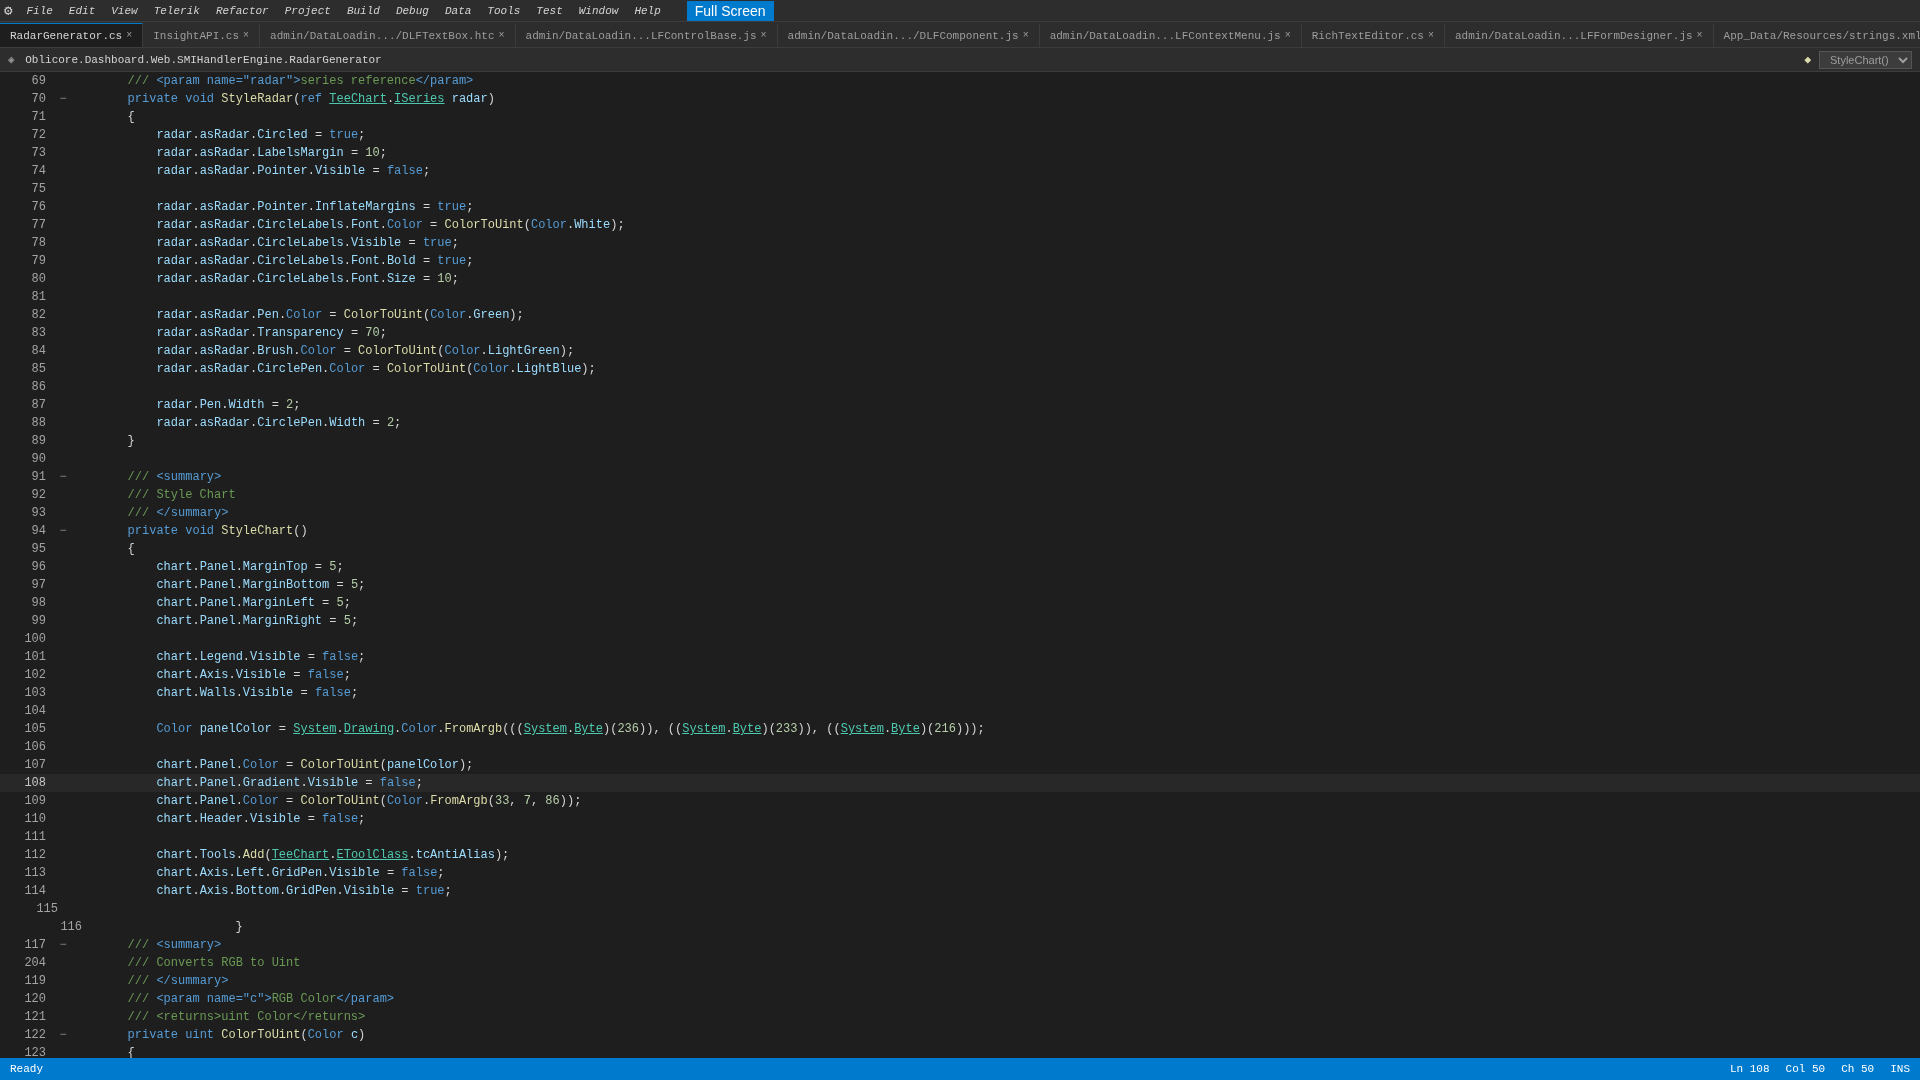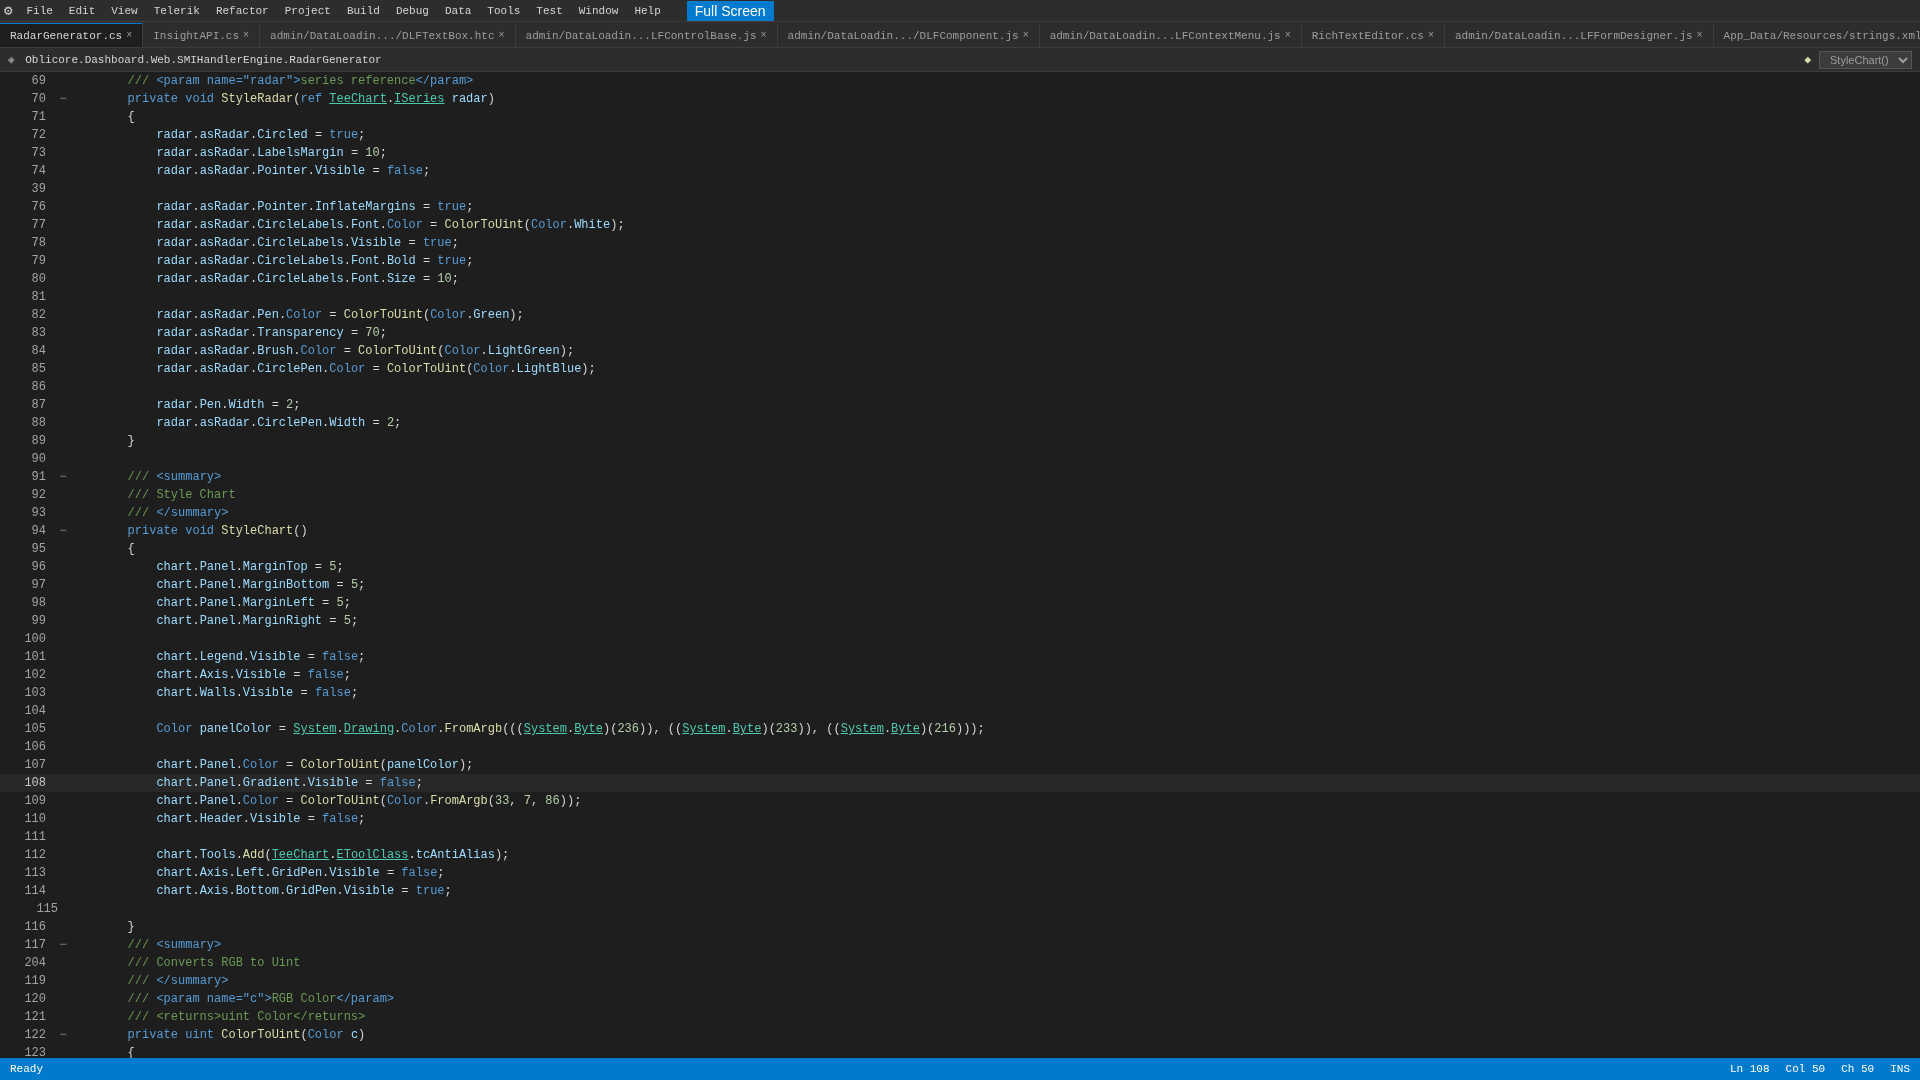--- a/index.html
+++ b/index.html
@@ -20,20 +20,21 @@
       display: flex;
       align-items: center;
       padding: 0 4px;
       border-bottom: 1px solid #3c3c3c;
     }
     .menu-item {
       color: #d4d4d4;
       font-size: 11px;
       padding: 2px 8px;
       cursor: pointer;
+      font-style: italic;
     }
     .fullscreen-btn {
       background: #007acc;
       color: #fff;
       font-size: 14px;
       padding: 2px 8px;
       border: none;
       cursor: pointer;
       margin-left: 18px;
     }
@@ -256,21 +257,21 @@
 <div id="editor-wrapper">
   <div id="editor">
     <div id="code-lines" style="flex: 1 1 0%; overflow: auto; background: rgb(30, 30, 30);">
 
     <div class="line" style="display: flex; line-height: 18px; min-height: 18px;"><span class="breakpoint"></span><span class="ln">69</span><span class="fold-btn"></span><span class="code-line-content" style="white-space: pre; font-family: Consolas, &quot;Courier New&quot;, monospace; font-size: 12px;"><span class="comment">        /// <span class="xmltag">&lt;param name="radar"&gt;</span>series reference<span class="xmltag">&lt;/param&gt;</span></span></span></div>
         <div class="line" style="display: flex; line-height: 18px; min-height: 18px;"><span class="breakpoint"></span><span class="ln">70</span><span class="fold-btn" style="color: rgb(133, 133, 133);">−</span><span class="code-line-content" style="white-space: pre; font-family: Consolas, &quot;Courier New&quot;, monospace; font-size: 12px;">        <span class="kw">private</span> <span class="kw">void</span> <span class="method">StyleRadar</span>(<span class="kw">ref</span> <span class="class-name">TeeChart</span>.<span class="class-name">ISeries</span> <span class="prop">radar</span>)</span></div>
         <div class="line" style="display: flex; line-height: 18px; min-height: 18px;"><span class="breakpoint"></span><span class="ln">71</span><span class="fold-btn"></span><span class="code-line-content" style="white-space: pre; font-family: Consolas, &quot;Courier New&quot;, monospace; font-size: 12px;">        {</span></div>
         <div class="line" style="display: flex; line-height: 18px; min-height: 18px;"><span class="breakpoint"></span><span class="ln">72</span><span class="fold-btn"></span><span class="code-line-content" style="white-space: pre; font-family: Consolas, &quot;Courier New&quot;, monospace; font-size: 12px;">            <span class="prop">radar</span>.<span class="prop">asRadar</span>.<span class="prop">Circled</span> = <span class="kw">true</span>;</span></div>
         <div class="line" style="display: flex; line-height: 18px; min-height: 18px;"><span class="breakpoint"></span><span class="ln">73</span><span class="fold-btn"></span><span class="code-line-content" style="white-space: pre; font-family: Consolas, &quot;Courier New&quot;, monospace; font-size: 12px;">            <span class="prop">radar</span>.<span class="prop">asRadar</span>.<span class="prop">LabelsMargin</span> = <span class="number">10</span>;</span></div>
         <div class="line" style="display: flex; line-height: 18px; min-height: 18px;"><span class="breakpoint"></span><span class="ln">74</span><span class="fold-btn"></span><span class="code-line-content" style="white-space: pre; font-family: Consolas, &quot;Courier New&quot;, monospace; font-size: 12px;">            <span class="prop">radar</span>.<span class="prop">asRadar</span>.<span class="prop">Pointer</span>.<span class="prop">Visible</span> = <span class="kw">false</span>;</span></div>
-        <div class="line" style="display: flex; line-height: 18px; min-height: 18px;"><span class="breakpoint"></span><span class="ln">39</span><span class="fold-btn"></span><span class="code-line-content" style="white-space: pre; font-family: Consolas, &quot;Courier New&quot;, monospace; font-size: 12px;"></span></div>
+        <div class="line" style="display: flex; line-height: 18px; min-height: 18px;"><span class="breakpoint"></span><span class="ln">75</span><span class="fold-btn"></span><span class="code-line-content" style="white-space: pre; font-family: Consolas, &quot;Courier New&quot;, monospace; font-size: 12px;"></span></div>
         <div class="line" style="display: flex; line-height: 18px; min-height: 18px;"><span class="breakpoint"></span><span class="ln">76</span><span class="fold-btn"></span><span class="code-line-content" style="white-space: pre; font-family: Consolas, &quot;Courier New&quot;, monospace; font-size: 12px;">            <span class="prop">radar</span>.<span class="prop">asRadar</span>.<span class="prop">Pointer</span>.<span class="prop">InflateMargins</span> = <span class="kw">true</span>;</span></div>
         <div class="line" style="display: flex; line-height: 18px; min-height: 18px;"><span class="breakpoint"></span><span class="ln">77</span><span class="fold-btn"></span><span class="code-line-content" style="white-space: pre; font-family: Consolas, &quot;Courier New&quot;, monospace; font-size: 12px;">            <span class="prop">radar</span>.<span class="prop">asRadar</span>.<span class="prop">CircleLabels</span>.<span class="prop">Font</span>.<span class="kw">Color</span> = <span class="method">ColorToUint</span>(<span class="kw">Color</span>.<span class="prop">White</span>);</span></div>
         <div class="line" style="display: flex; line-height: 18px; min-height: 18px;"><span class="breakpoint"></span><span class="ln">78</span><span class="fold-btn"></span><span class="code-line-content" style="white-space: pre; font-family: Consolas, &quot;Courier New&quot;, monospace; font-size: 12px;">            <span class="prop">radar</span>.<span class="prop">asRadar</span>.<span class="prop">CircleLabels</span>.<span class="prop">Visible</span> = <span class="kw">true</span>;</span></div>
         <div class="line" style="display: flex; line-height: 18px; min-height: 18px;"><span class="breakpoint"></span><span class="ln">79</span><span class="fold-btn"></span><span class="code-line-content" style="white-space: pre; font-family: Consolas, &quot;Courier New&quot;, monospace; font-size: 12px;">            <span class="prop">radar</span>.<span class="prop">asRadar</span>.<span class="prop">CircleLabels</span>.<span class="prop">Font</span>.<span class="prop">Bold</span> = <span class="kw">true</span>;</span></div>
         <div class="line" style="display: flex; line-height: 18px; min-height: 18px;"><span class="breakpoint"></span><span class="ln">80</span><span class="fold-btn"></span><span class="code-line-content" style="white-space: pre; font-family: Consolas, &quot;Courier New&quot;, monospace; font-size: 12px;">            <span class="prop">radar</span>.<span class="prop">asRadar</span>.<span class="prop">CircleLabels</span>.<span class="prop">Font</span>.<span class="prop">Size</span> = <span class="number">10</span>;</span></div>
         <div class="line" style="display: flex; line-height: 18px; min-height: 18px;"><span class="breakpoint"></span><span class="ln">81</span><span class="fold-btn"></span><span class="code-line-content" style="white-space: pre; font-family: Consolas, &quot;Courier New&quot;, monospace; font-size: 12px;"></span></div>
         <div class="line" style="display: flex; line-height: 18px; min-height: 18px;"><span class="breakpoint"></span><span class="ln">82</span><span class="fold-btn"></span><span class="code-line-content" style="white-space: pre; font-family: Consolas, &quot;Courier New&quot;, monospace; font-size: 12px;">            <span class="prop">radar</span>.<span class="prop">asRadar</span>.<span class="prop">Pen</span>.<span class="kw">Color</span> = <span class="method">ColorToUint</span>(<span class="kw">Color</span>.<span class="prop">Green</span>);</span></div>
         <div class="line" style="display: flex; line-height: 18px; min-height: 18px;"><span class="breakpoint"></span><span class="ln">83</span><span class="fold-btn"></span><span class="code-line-content" style="white-space: pre; font-family: Consolas, &quot;Courier New&quot;, monospace; font-size: 12px;">            <span class="prop">radar</span>.<span class="prop">asRadar</span>.<span class="prop">Transparency</span> = <span class="number">70</span>;</span></div>
         <div class="line" style="display: flex; line-height: 18px; min-height: 18px;"><span class="breakpoint"></span><span class="ln">84</span><span class="fold-btn"></span><span class="code-line-content" style="white-space: pre; font-family: Consolas, &quot;Courier New&quot;, monospace; font-size: 12px;">            <span class="prop">radar</span>.<span class="prop">asRadar</span>.<span class="prop">Brush</span>.<span class="kw">Color</span> = <span class="method">ColorToUint</span>(<span class="kw">Color</span>.<span class="prop">LightGreen</span>);</span></div>
         <div class="line" style="display: flex; line-height: 18px; min-height: 18px;"><span class="breakpoint"></span><span class="ln">85</span><span class="fold-btn"></span><span class="code-line-content" style="white-space: pre; font-family: Consolas, &quot;Courier New&quot;, monospace; font-size: 12px;">            <span class="prop">radar</span>.<span class="prop">asRadar</span>.<span class="prop">CirclePen</span>.<span class="kw">Color</span> = <span class="method">ColorToUint</span>(<span class="kw">Color</span>.<span class="prop">LightBlue</span>);</span></div>
@@ -297,21 +298,21 @@
         <div class="line" style="display: flex; line-height: 18px; min-height: 18px;"><span class="breakpoint"></span><span class="ln">106</span><span class="fold-btn"></span><span class="code-line-content" style="white-space: pre; font-family: Consolas, &quot;Courier New&quot;, monospace; font-size: 12px;"></span></div>
         <div class="line" style="display: flex; line-height: 18px; min-height: 18px;"><span class="breakpoint"></span><span class="ln">107</span><span class="fold-btn"></span><span class="code-line-content" style="white-space: pre; font-family: Consolas, &quot;Courier New&quot;, monospace; font-size: 12px;">            <span class="prop">chart</span>.<span class="prop">Panel</span>.<span class="kw">Color</span> = <span class="method">ColorToUint</span>(<span class="prop">panelColor</span>);</span></div>
         <div class="line active-line highlight-line" style="display: flex; line-height: 18px; min-height: 18px;"><span class="breakpoint"></span><span class="ln current">108</span><span class="fold-btn"></span><span class="code-line-content" style="white-space: pre; font-family: Consolas, &quot;Courier New&quot;, monospace; font-size: 12px;">            <span class="prop">chart</span>.<span class="prop">Panel</span>.<span class="prop">Gradient</span>.<span class="prop">Visible</span> = <span class="kw">false</span>;</span></div>
         <div class="line" style="display: flex; line-height: 18px; min-height: 18px;"><span class="breakpoint"></span><span class="ln">109</span><span class="fold-btn"></span><span class="code-line-content" style="white-space: pre; font-family: Consolas, &quot;Courier New&quot;, monospace; font-size: 12px;">            <span class="prop">chart</span>.<span class="prop">Panel</span>.<span class="kw">Color</span> = <span class="method">ColorToUint</span>(<span class="kw">Color</span>.<span class="method">FromArgb</span>(<span class="number">33</span>, <span class="number">7</span>, <span class="number">86</span>));</span></div>
         <div class="line" style="display: flex; line-height: 18px; min-height: 18px;"><span class="breakpoint"></span><span class="ln">110</span><span class="fold-btn"></span><span class="code-line-content" style="white-space: pre; font-family: Consolas, &quot;Courier New&quot;, monospace; font-size: 12px;">            <span class="prop">chart</span>.<span class="prop">Header</span>.<span class="prop">Visible</span> = <span class="kw">false</span>;</span></div>
         <div class="line" style="display: flex; line-height: 18px; min-height: 18px;"><span class="breakpoint"></span><span class="ln">111</span><span class="fold-btn"></span><span class="code-line-content" style="white-space: pre; font-family: Consolas, &quot;Courier New&quot;, monospace; font-size: 12px;"></span></div>
         <div class="line" style="display: flex; line-height: 18px; min-height: 18px;"><span class="breakpoint"></span><span class="ln">112</span><span class="fold-btn"></span><span class="code-line-content" style="white-space: pre; font-family: Consolas, &quot;Courier New&quot;, monospace; font-size: 12px;">            <span class="prop">chart</span>.<span class="prop">Tools</span>.<span class="method">Add</span>(<span class="class-name">TeeChart</span>.<span class="class-name">EToolClass</span>.<span class="prop">tcAntiAlias</span>);</span></div>
         <div class="line" style="display: flex; line-height: 18px; min-height: 18px;"><span class="breakpoint"></span><span class="ln">113</span><span class="fold-btn"></span><span class="code-line-content" style="white-space: pre; font-family: Consolas, &quot;Courier New&quot;, monospace; font-size: 12px;">            <span class="prop">chart</span>.<span class="prop">Axis</span>.<span class="prop">Left</span>.<span class="prop">GridPen</span>.<span class="prop">Visible</span> = <span class="kw">false</span>;</span></div>
         <div class="line" style="display: flex; line-height: 18px; min-height: 18px;"><span class="breakpoint"></span><span class="ln">114</span><span class="fold-btn"></span><span class="code-line-content" style="white-space: pre; font-family: Consolas, &quot;Courier New&quot;, monospace; font-size: 12px;">            <span class="prop">chart</span>.<span class="prop">Axis</span>.<span class="prop">Bottom</span>.<span class="prop">GridPen</span>.<span class="prop">Visible</span> = <span class="kw">true</span>;</span></div>
         <div class="line" style="display: flex; line-height: 18px; min-height: 18px; gap: 12px;"><span class="breakpoint"></span><span class="ln">115</span><span class="fold-btn"></span><span class="code-line-content" style="white-space: pre; font-family: Consolas, &quot;Courier New&quot;, monospace; font-size: 12px;"></span></div>
-        <div class="line" style="display: flex; line-height: 18px; min-height: 18px;"><span class="breakpoint"></span><span class="ln">116</span><span class="fold-btn"></span><span class="code-line-content" style="white-space: pre; font-family: Consolas, &quot;Courier New&quot;, monospace; font-size: 12px;">        }</span></div>
+        <div class="line" style="display: flex; line-height: 18px; min-height: 18px; gap: 36px;"><span class="breakpoint"></span><span class="ln">116</span><span class="fold-btn"></span><span class="code-line-content" style="white-space: pre; font-family: Consolas, &quot;Courier New&quot;, monospace; font-size: 12px;">        }</span></div>
         <div class="line" style="display: flex; line-height: 18px; min-height: 18px;"><span class="breakpoint"></span><span class="ln">117</span><span class="fold-btn" style="color: rgb(133, 133, 133);">−</span><span class="code-line-content" style="white-space: pre; font-family: Consolas, &quot;Courier New&quot;, monospace; font-size: 12px;"><span class="comment">        /// <span class="xmltag">&lt;summary&gt;</span></span></span></div>
         <div class="line" style="display: flex; line-height: 18px; min-height: 18px;"><span class="breakpoint"></span><span class="ln">204</span><span class="fold-btn"></span><span class="code-line-content" style="white-space: pre; font-family: Consolas, &quot;Courier New&quot;, monospace; font-size: 12px;"><span class="comment">        /// Converts RGB to Uint</span></span></div>
         <div class="line" style="display: flex; line-height: 18px; min-height: 18px;"><span class="breakpoint"></span><span class="ln">119</span><span class="fold-btn"></span><span class="code-line-content" style="white-space: pre; font-family: Consolas, &quot;Courier New&quot;, monospace; font-size: 12px;"><span class="comment">        /// <span class="xmltag">&lt;/summary&gt;</span></span></span></div>
         <div class="line" style="display: flex; line-height: 18px; min-height: 18px;"><span class="breakpoint"></span><span class="ln">120</span><span class="fold-btn"></span><span class="code-line-content" style="white-space: pre; font-family: Consolas, &quot;Courier New&quot;, monospace; font-size: 12px;"><span class="comment">        /// <span class="xmltag">&lt;param name="c"&gt;</span>RGB Color<span class="xmltag">&lt;/param&gt;</span></span></span></div>
         <div class="line" style="display: flex; line-height: 18px; min-height: 18px;"><span class="breakpoint"></span><span class="ln">121</span><span class="fold-btn"></span><span class="code-line-content" style="white-space: pre; font-family: Consolas, &quot;Courier New&quot;, monospace; font-size: 12px;"><span class="comment">        /// &lt;returns&gt;uint Color&lt;/returns&gt;</span></span></div>
         <div class="line" style="display: flex; line-height: 18px; min-height: 18px;"><span class="breakpoint"></span><span class="ln">122</span><span class="fold-btn" style="color: rgb(133, 133, 133);">−</span><span class="code-line-content" style="white-space: pre; font-family: Consolas, &quot;Courier New&quot;, monospace; font-size: 12px;">        <span class="kw">private</span> <span class="kw">uint</span> <span class="method">ColorToUint</span>(<span class="kw">Color</span> <span class="prop">c</span>)</span></div>
         <div class="line" style="display: flex; line-height: 18px; min-height: 18px;"><span class="breakpoint"></span><span class="ln">123</span><span class="fold-btn"></span><span class="code-line-content" style="white-space: pre; font-family: Consolas, &quot;Courier New&quot;, monospace; font-size: 12px;">        {</span></div>
       </div>
   </div>
 </div>

